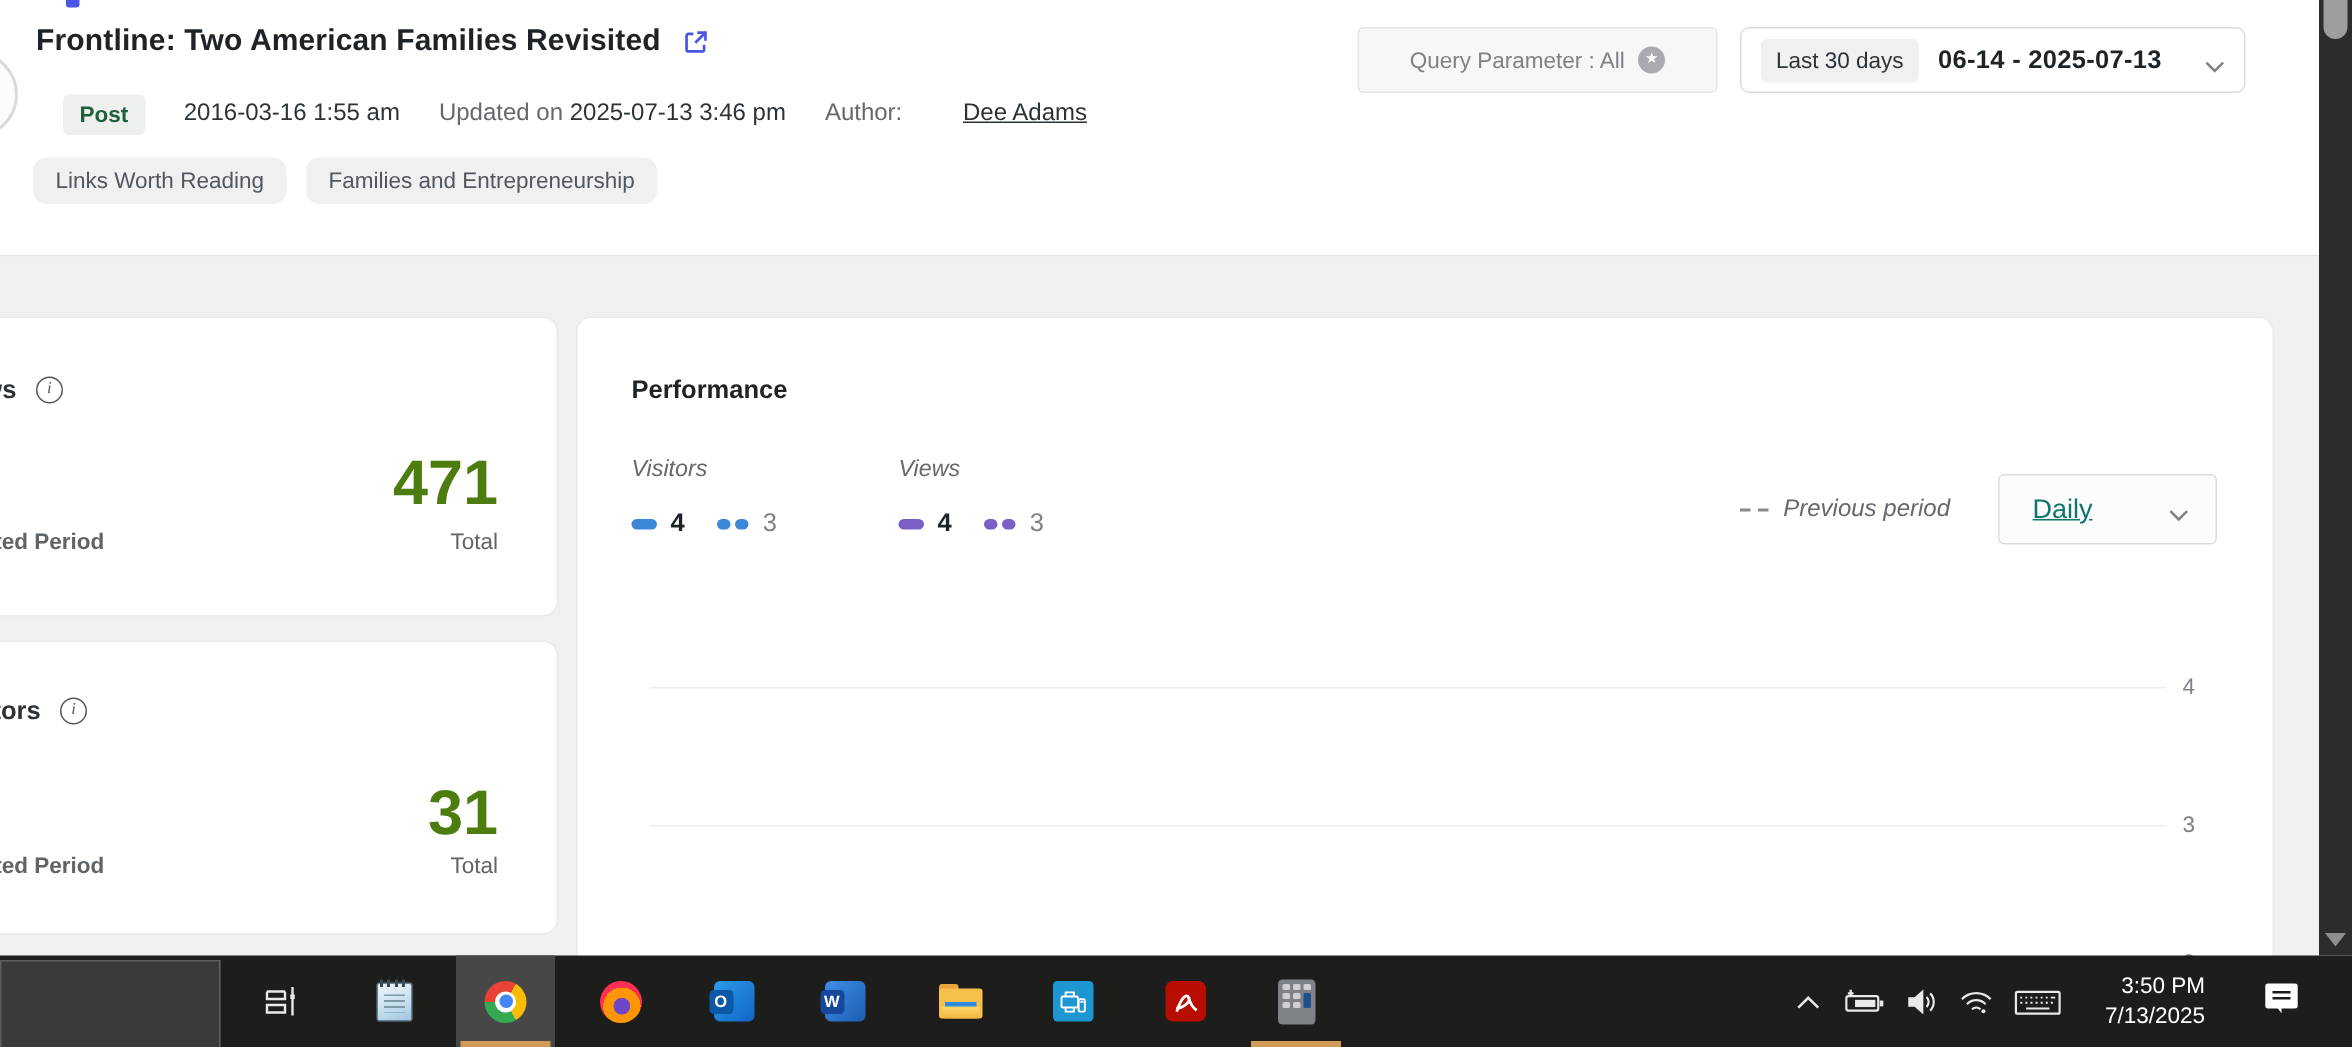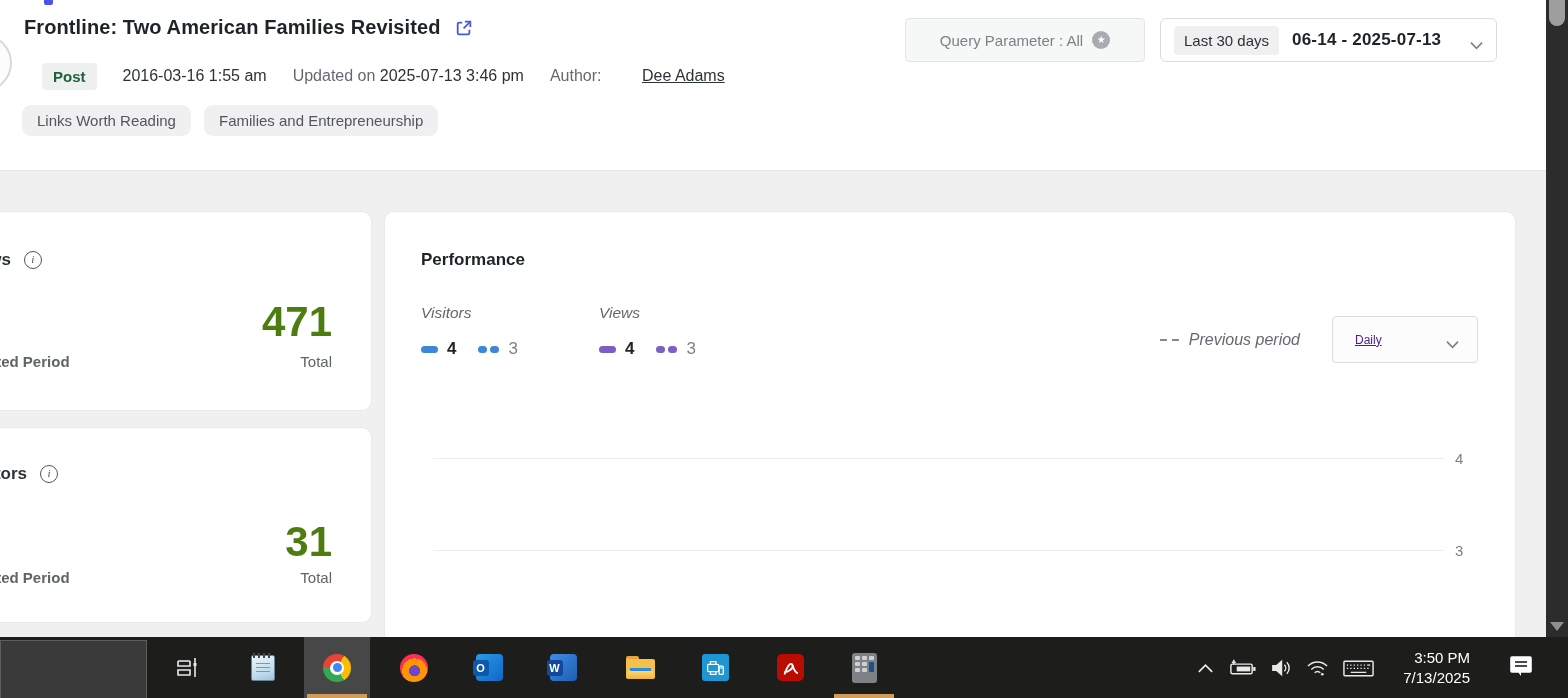--- a/index.html
+++ b/index.html
@@ -73,21 +73,21 @@
   .num-prev { font-size:17px; color:#7d8186; margin-left:9px; }
   .gap18 { width:22px; }
   .prev-period { position:absolute; right:215px; top:119px; display:flex; align-items:center; gap:10px; }
   .dash-sample { display:flex; gap:5px; }
   .dash-sample i { width:7px; height:2px; background:#85888c; display:block; }
   .prev-label { font-style:italic; font-size:16px; color:var(--text-gray); }
   .daily-select { position:absolute; left:947px; top:104px; width:146px; height:47px;
                   background:#fcfcfc; border:1px solid #dcdcde; border-radius:4px;
                   display:flex; align-items:center; justify-content:space-between;
                   padding:0 18px 0 22px; cursor:pointer; }
-  .daily-value { font-size:12px; color:#4c1d95;text-decoration:underline; }
+  .daily-value { font-size:18px; color:#0f766e;text-decoration:underline; }
   .grid-row { position:absolute; left:48px; width:1023px; height:1px; }
   .grid-line { position:absolute; left:0; top:0; width:1011px; height:1px; background:#ececec; }
   .grid-tick { position:absolute; left:1022px; top:0; transform:translateY(-50%);
                font-size:15px; color:#7e8186; }
 
   
   .scrollbar { position:absolute; right:0; top:0; width:22px; height:637px; background:#2c2c2c; }
   .scroll-thumb { position:absolute; left:3px; top:-12px; width:16px; height:38px;
                   background:#9e9e9e; border-radius:8px; cursor:pointer; }
   .scroll-arrow { position:absolute; left:4px; bottom:6px; width:0; height:0;

